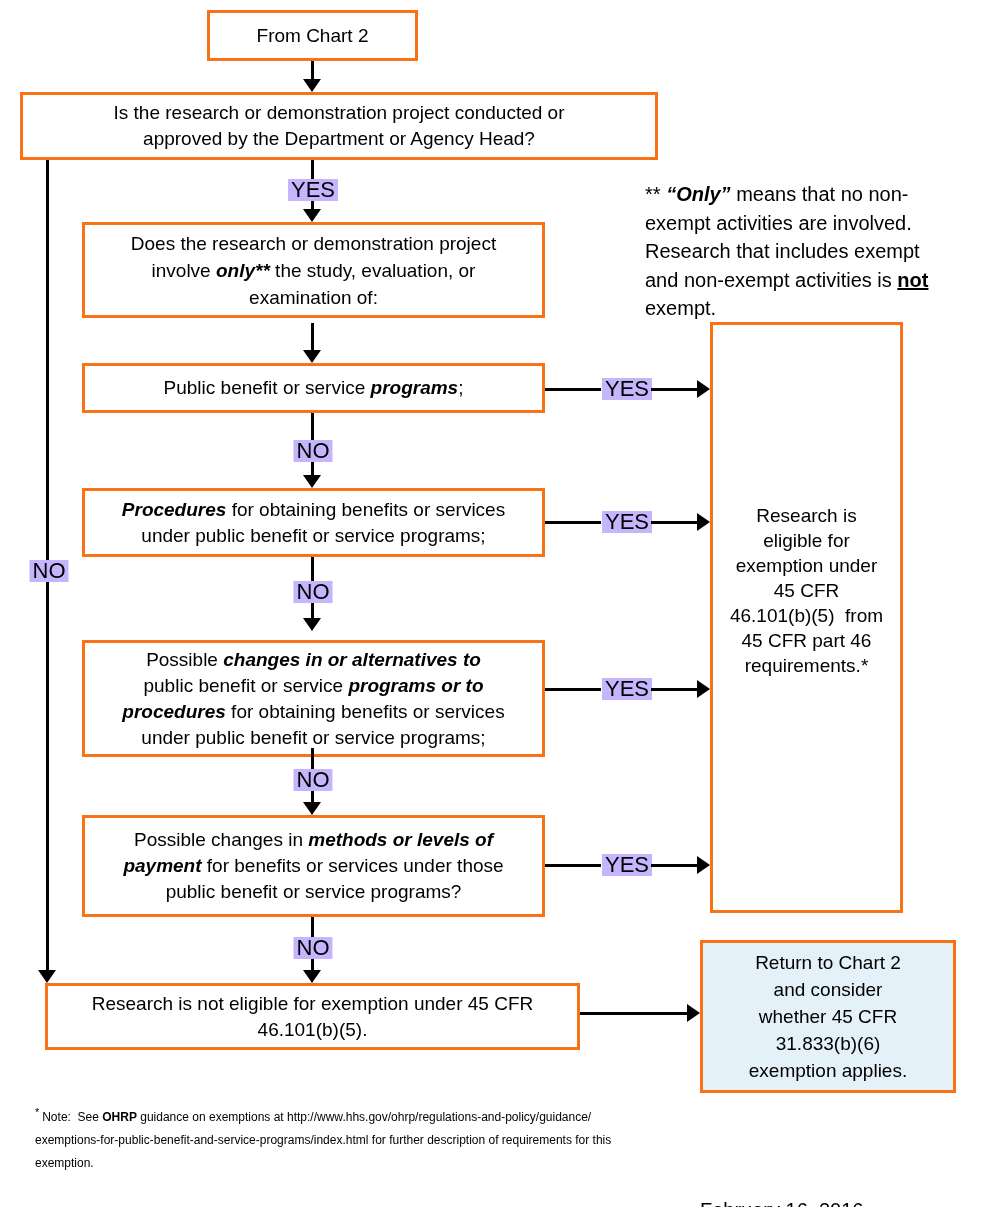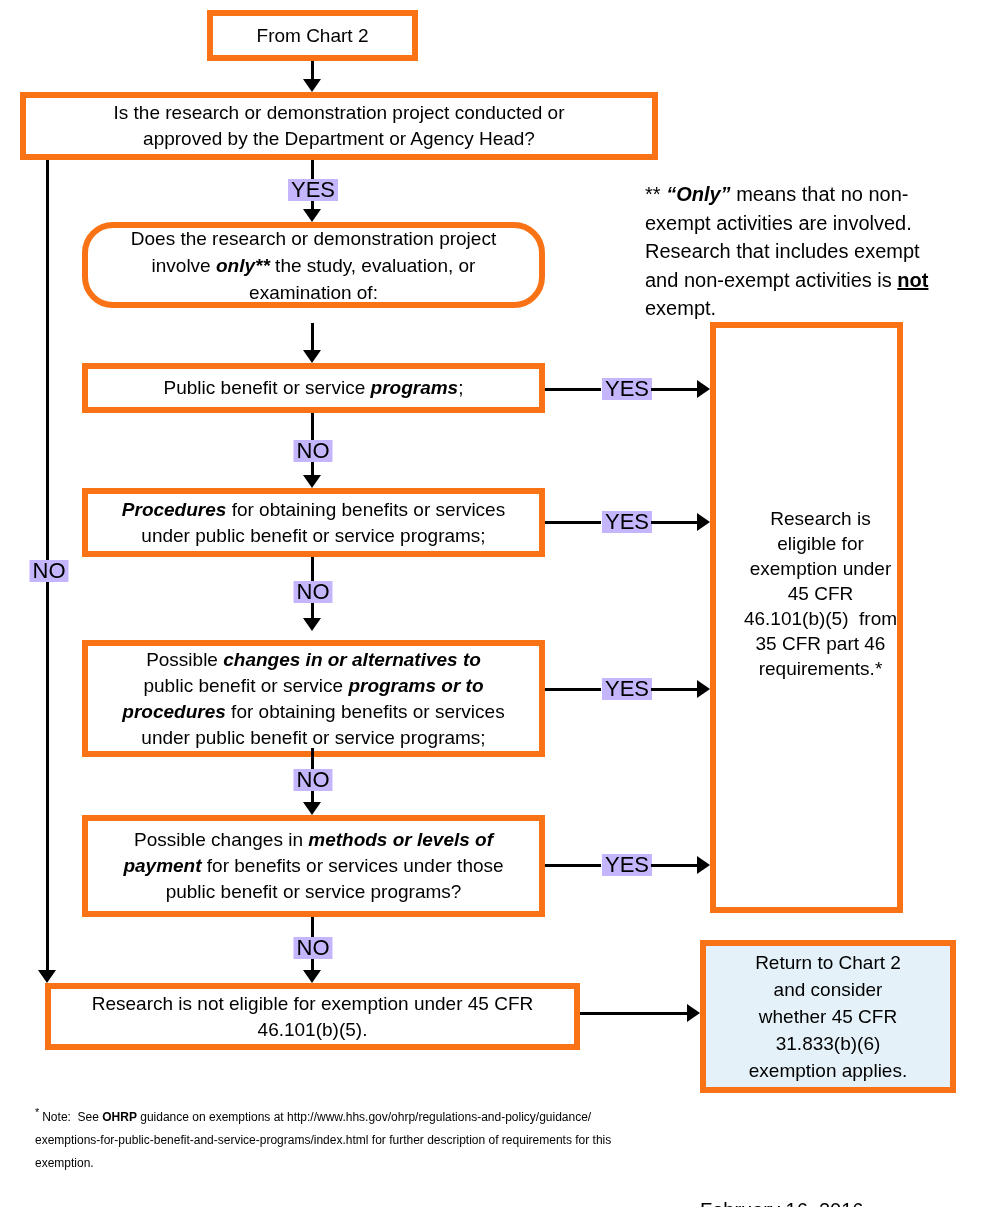--- a/index.html
+++ b/index.html
@@ -1,21 +1,21 @@
 <!DOCTYPE html>
 <html><head>
 <meta charset="utf-8">
 <style>
   html,body{margin:0;padding:0;background:#fff;}
   #canvas{
     position:relative;width:1000px;height:1207px;background:#ffffff;
     font-family:"Liberation Sans", sans-serif;color:#000;overflow:hidden;
   }
   .box{
-    position:absolute;box-sizing:border-box;background:#fff;border:6px solid #f97316;
+    position:absolute;box-sizing:border-box;background:#fff;border:3px solid #f97316;
     display:flex;flex-direction:column;align-items:center;justify-content:center;
     text-align:center;font-size:19px;line-height:26px;
   }
   .line{white-space:pre-wrap;}
   .bi{font-weight:bold;font-style:italic;}
   .biu{font-weight:bold;text-decoration:underline;}
   .b{font-weight:bold;}
   .sup{position:relative;top:-5px;font-size:90%;}
   .vline{position:absolute;width:3px;background:#000;}
   .hline{position:absolute;height:3px;background:#000;}
@@ -27,28 +27,28 @@
     position:absolute;font-size:22px;line-height:22px;background:#c4b5fd;
     padding:0 3px;transform:translateX(-50%);text-align:right;
   }
   .note{position:absolute;text-align:left;}
   #note-double-star{left:645px;top:180px;width:340px;font-size:20px;line-height:28.5px;}
   #note-single-star{left:35px;top:1106px;width:935px;font-size:12px;line-height:23px;}
   #date-stamp{position:absolute;left:700px;top:1199px;font-size:20px;text-decoration:underline;}
   
   #box-from-chart2{left:207px;top:10px;width:211px;height:51px;}
   #box-q-dept-head{left:20px;top:92px;width:638px;height:68px;}
-  #box-q-involve-only{left:82px;top:222px;width:463px;height:86px;line-height:27px;border-radius:31px;}
+  #box-q-involve-only{left:82px;top:222px;width:463px;height:96px;line-height:27px;}
   #box-q-programs{left:82px;top:363px;width:463px;height:50px;}
   #box-q-procedures{left:82px;top:488px;width:463px;height:69px;}
   #box-q-changes{left:82px;top:631px;width:463px;height:117px;margin-top:9px;}
   #box-q-payment{left:82px;top:815px;width:463px;height:102px;}
   #box-not-eligible{left:45px;top:983px;width:535px;height:67px;}
   #box-eligible{left:710px;top:322px;width:193px;height:591px;justify-content:flex-start;line-height:25px;}
-  #box-eligible .inner{position:absolute;top:178px;left:0;width:100%;padding-left:14px;}
+  #box-eligible .inner{position:absolute;top:178px;left:0;width:100%;}
   #box-return{left:700px;top:940px;width:256px;height:153px;background:#e4f1f8;line-height:27px;}
 </style>
 </head>
 <body>
 
 <div id="canvas">
 
   <div class="box" id="box-from-chart2">
     <div class="line">From Chart 2</div>
   </div>
@@ -91,21 +91,21 @@
       <div class="line"><span>46.101(b)(5).</span></div>
     </div>
 
   <div class="box" id="box-eligible">
     <div class="inner">
         <div class="line"><span>Research is</span></div>
         <div class="line"><span>eligible for</span></div>
         <div class="line"><span>exemption under</span></div>
         <div class="line"><span>45 CFR</span></div>
         <div class="line"><span>46.101(b)(5)  from</span></div>
-        <div class="line"><span>35 CFR part 46</span></div>
+        <div class="line"><span>45 CFR part 46</span></div>
         <div class="line"><span>requirements.*</span></div>
       </div>
   </div>
 
   <div class="box" id="box-return">
       <div class="line"><span>Return to Chart 2</span></div>
       <div class="line"><span>and consider</span></div>
       <div class="line"><span>whether 45 CFR</span></div>
       <div class="line"><span>31.833(b)(6)</span></div>
       <div class="line"><span>exemption applies.</span></div>

